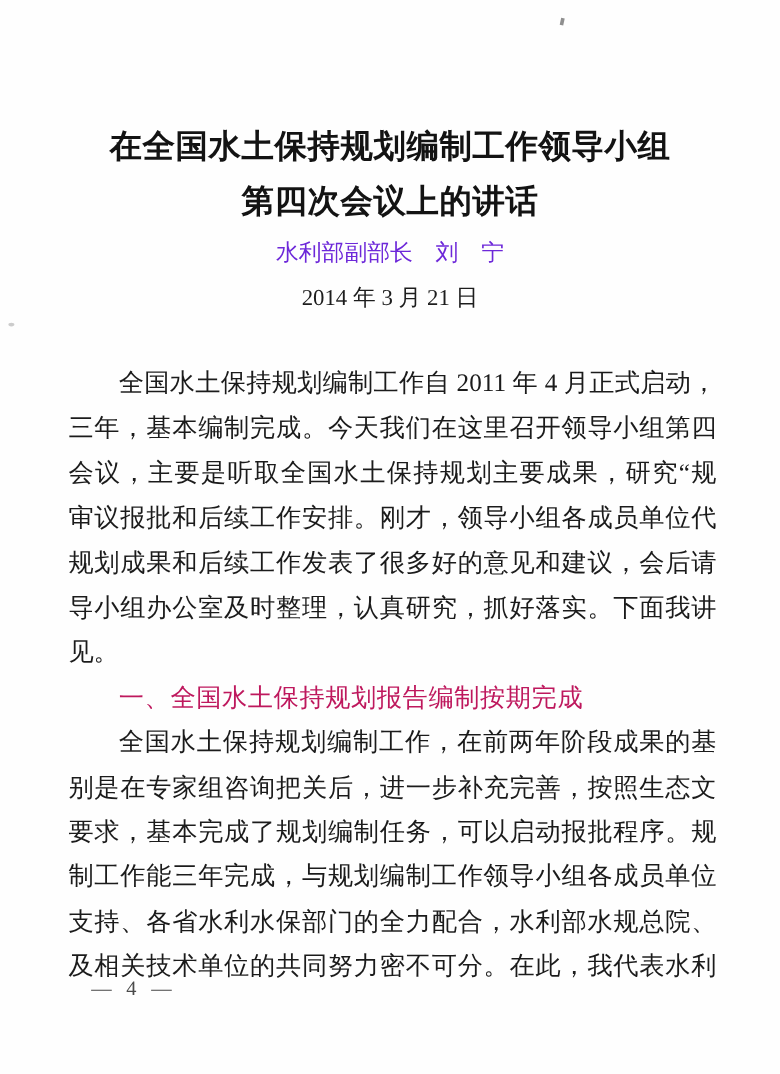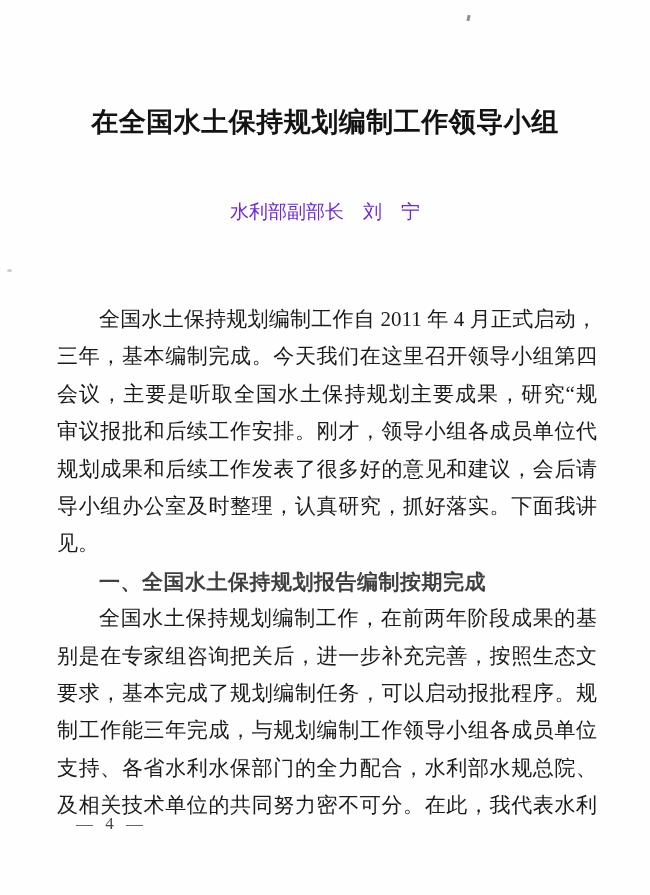--- a/index.html
+++ b/index.html
@@ -65,24 +65,24 @@
     overflow: hidden;
     white-space: normal;
   }
   .tl.indent { text-indent: 42px; }
   .tl.left {
     text-align: left;
     text-align-last: left;
   }
   .tl.heading {
     font-family: "Liberation Sans", sans-serif;
-    font-weight: 700;
+    font-weight: 400;
     font-size: 21px;
     letter-spacing: 0.5px;
-    color: #404040;
+    color: #be185d;
     text-align: right;
     text-align-last: left;
   }
   .page-number {
     position: absolute;
     left: 76px;
     top: 814px;
     font-size: 17px;
     line-height: 20px;
     color: #4a4a4a;
@@ -111,23 +111,25 @@
 </head>
 <body>
 
 <div class="page">
 
   <div class="speck-1"></div>
   <div class="speck-2"></div>
 
   <div class="doc-title">
     <div>在全国水土保持规划编制工作领导小组</div>
+    <div>第四次会议上的讲话</div>
   </div>
 
   <div class="byline">水利部副部长　刘　宁</div>
+  <div class="dateline">2014 年 3 月 21 日</div>
 
   <div class="body-block">
     <div class="tl indent">全国水土保持规划编制工作自 2011 年 4 月正式启动，历时近</div>
     <div class="tl">三年，基本编制完成。今天我们在这里召开领导小组第四次工作</div>
     <div class="tl">会议，主要是听取全国水土保持规划主要成果，研究“规划”报告的</div>
     <div class="tl">审议报批和后续工作安排。刚才，领导小组各成员单位代表针对</div>
     <div class="tl">规划成果和后续工作发表了很多好的意见和建议，会后请规划领</div>
     <div class="tl">导小组办公室及时整理，认真研究，抓好落实。下面我讲两点意</div>
     <div class="tl left">见。</div>
     <div class="tl heading indent">一、全国水土保持规划报告编制按期完成</div>

